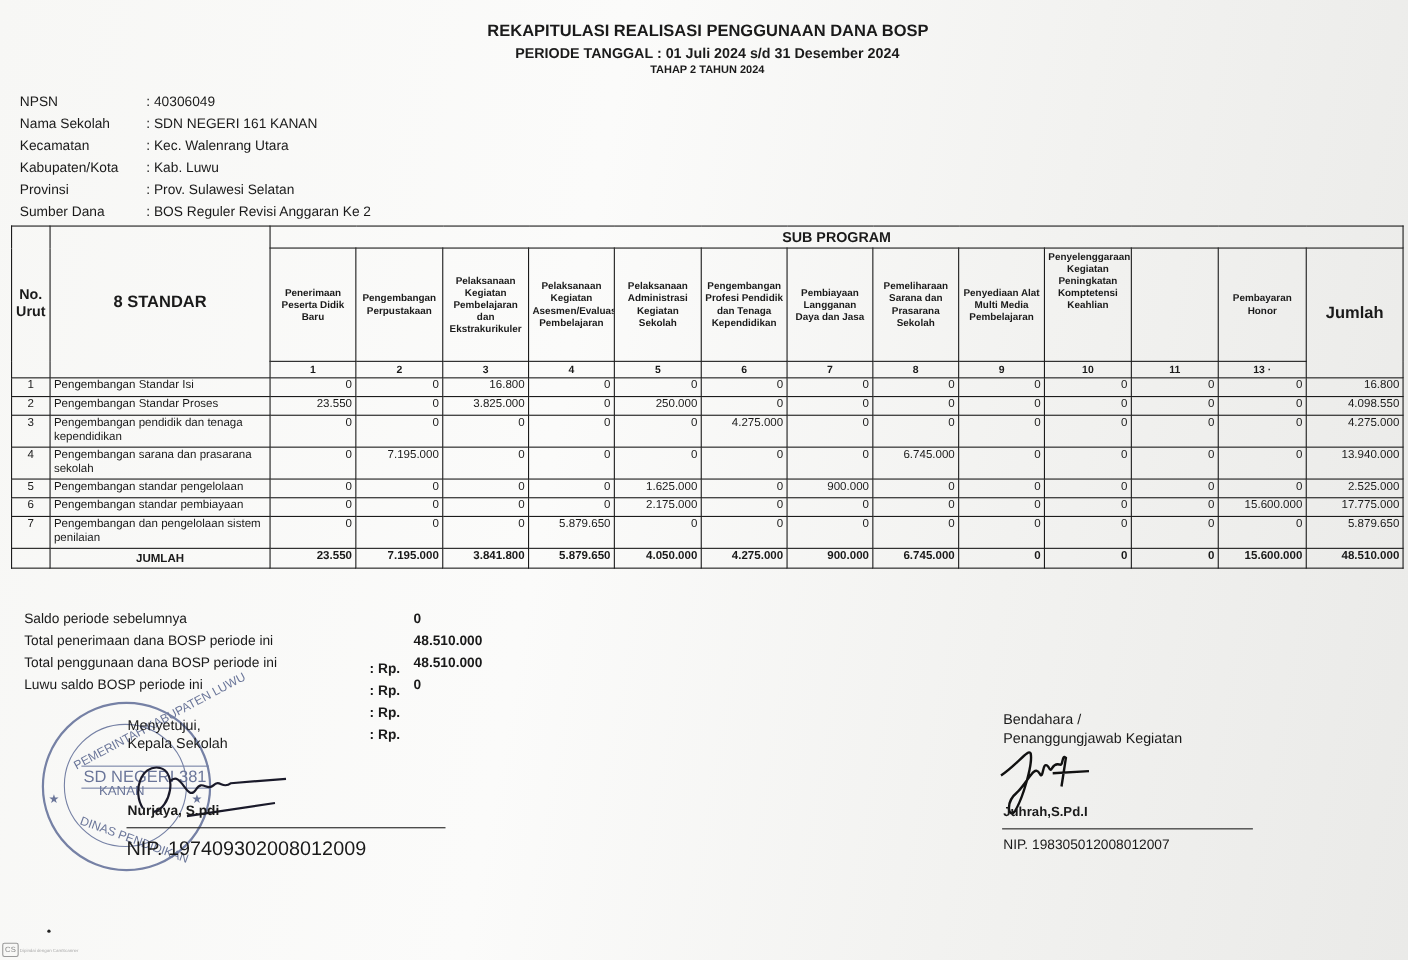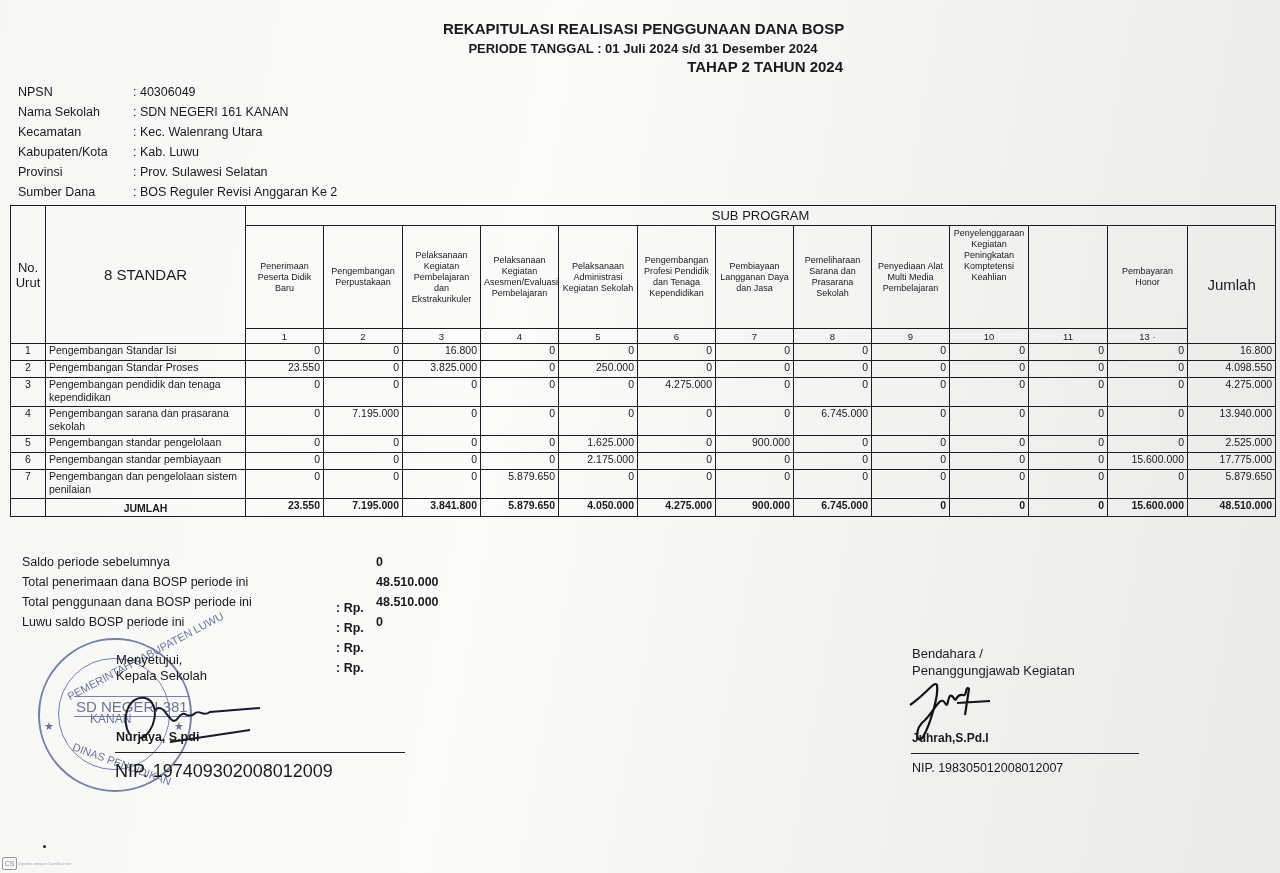--- a/index.html
+++ b/index.html
@@ -9,38 +9,38 @@
     font-family: "Liberation Sans", sans-serif;
     color: #1a1a1a;
   }
   .paper {
     position: absolute; left: 0; top: 0; width: 1280px; height: 873px;
     background: linear-gradient(100deg, #f7f7f5 0%, #fbfbfa 40%, #f2f2f0 70%, #eaeae8 100%);
   }
   .titles { position: absolute; left: 0; top: 20px; width: 1280px; text-align: center; }
   .titles .t1 { position: absolute; left: 443px; width: 400px; text-align: center; font-weight: bold; font-size: 15px; top: 0; white-space: nowrap; }
   .titles .t2 { position: absolute; left: 443px; width: 400px; text-align: center; font-weight: bold; font-size: 13px; top: 21px; white-space: nowrap; }
-  .titles .t3 { position: absolute; left: 443px; width: 400px; text-align: right; font-weight: bold; font-size: 15px; top: 38px; white-space: nowrap; }
+  .titles .t3 { position: absolute; left: 443px; width: 400px; text-align: center; font-weight: bold; font-size: 10px; top: 38px; white-space: nowrap; }
 
   .info { position: absolute; left: 18px; top: 82px; font-size: 12.5px; }
   .info .row { height: 20px; line-height: 20px; position: relative; }
   .info .lbl { position: absolute; left: 0; width: 115px; white-space: nowrap; }
   .info .val { position: absolute; left: 115px; white-space: nowrap; }
   .info .val::before { content: ": "; }
 
   table.main {
     position: absolute; left: 10px; top: 205px;
     border-collapse: collapse; table-layout: fixed;
     width: 1265px;
     font-size: 10.5px;
   }
   table.main td, table.main th {
     border: 1.3px solid #1c1c1c; padding: 0 3px; overflow: hidden;
   }
-  table.main th { font-weight: normal; text-align: center; }
+  table.main th { font-weight: bold; text-align: center; }
   .h-sub { height: 19px; font-size: 13px; }
   .h-col { height: 100px; font-size: 9px; line-height: 11px; vertical-align: middle; padding: 0 2px; }
   .h-big { font-size: 15px; }
   .h-no { font-size: 13px; line-height: 15px; }
   .h-num { height: 14px; font-size: 9.5px; }
   td.num { text-align: right; vertical-align: top; padding-top: 1px; }
   td.no { text-align: center; vertical-align: top; padding-top: 1px; }
   td.desc { vertical-align: top; padding-top: 1px; line-height: 13px; }
   tr.r1 td { height: 16px; }
   tr.r2 td { height: 28px; }

